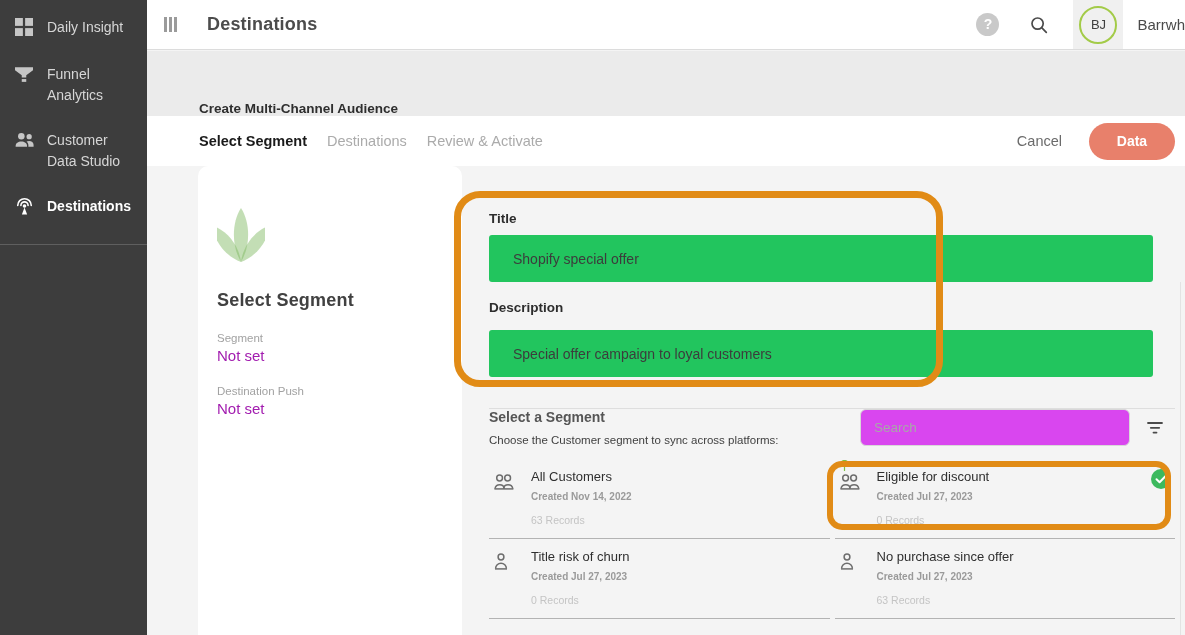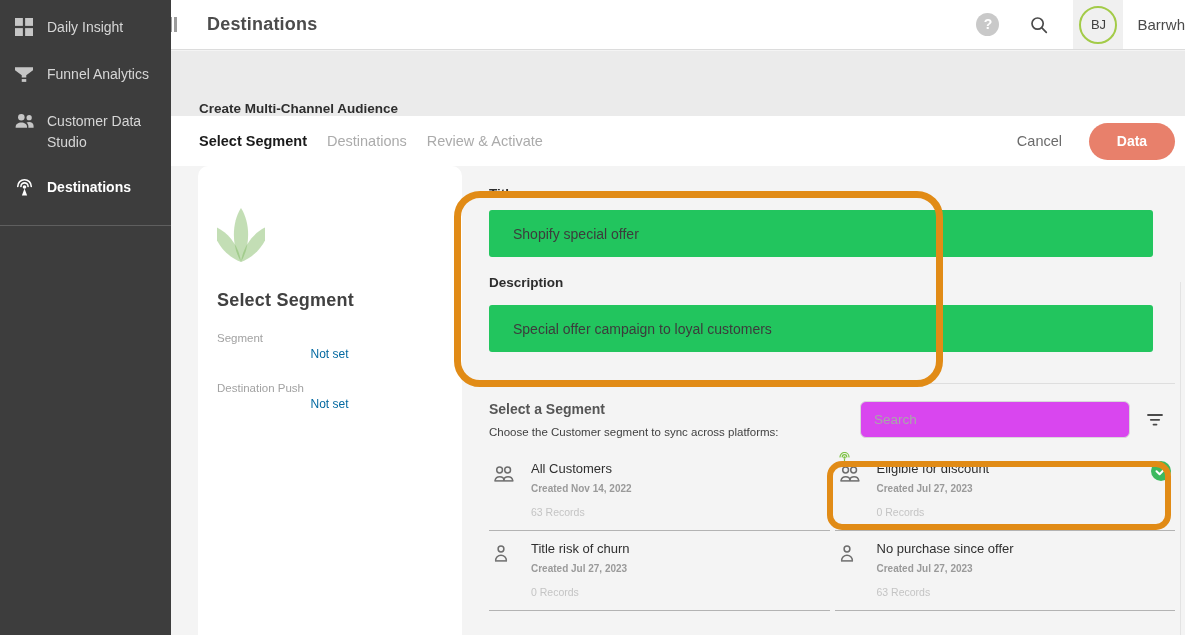--- a/index.html
+++ b/index.html
@@ -6,21 +6,21 @@
   html,body { width:1185px; height:635px; }
   body {
     font-family: "Liberation Sans", sans-serif;
     position: relative;
     overflow: hidden;
     background: #f4f4f4;
   }
 
   
   .sidebar {
-    position:absolute; left:0; top:0; width:171px; height:635px;
+    position:absolute; left:0; top:0; width:147px; height:635px;
     background:#3d3d3d; padding-top:17px; z-index:5;
   }
   .side-item {
     display:flex; align-items:flex-start; gap:12px;
     padding:0 10px 0 15px; margin-bottom:24px; cursor:pointer;
   }
   .side-item .s-icon { width:20px; flex:0 0 20px; padding-top:1px; }
   .side-item .s-label { font-size:14px; line-height:21px; color:#d6d6d6; }
   .side-item.active .s-label { color:#ffffff; font-weight:bold; }
   .side-divider { border-top:1px solid #5f5f5f; margin:24px 0 29px 0; }
@@ -80,36 +80,36 @@
   .right-track { position:absolute; right:4px; top:116px; bottom:0; width:1px; background:#e3e3e3; }
 
   
   .step-card {
     position:absolute; left:51px; top:0; width:264px; bottom:0;
     background:#ffffff; border-radius:10px 10px 0 0; padding:38px 20px 0 19px;
   }
   .step-title { font-size:18px; color:#414141; margin-top:22px; letter-spacing:.2px; }
   .step-field { margin-top:21px; }
   .step-field .f-label { font-size:11.5px; color:#a2a2a2; }
-  .step-field .f-value { font-size:12px; color:#0369a1; margin-top:3px;text-align:center; }
+  .step-field .f-value { font-size:15px; color:#a21caf; margin-top:3px; }
 
   
   .form-area { position:absolute; left:342px; top:0; right:10px; }
   .form-label { font-size:13.5px; font-weight:bold; color:#2d2d2d; }
-  .lbl-title { margin-top:20px; }
+  .lbl-title { margin-top:45px; }
   .text-input {
     display:block; width:calc(100% - 22px); height:47px; margin-top:9px;
     background:#22c55e; border:none; border-radius:3px;
     padding:0 24px; font-size:14px; color:#3c3c3c; font-family:inherit; outline:none;
   }
   .lbl-desc { margin-top:18px; }
   .input-desc { margin-top:15px; }
   .section-divider { border-top:1px solid #dedede; margin-top:31px; }
 
-  .segment-header { display:flex; align-items:flex-start; margin-top:17px; }
+  .segment-header { display:flex; align-items:flex-start; }
   .seg-head-text { flex:1; }
   .seg-heading { font-size:14px; font-weight:bold; color:#555555; }
   .seg-sub { font-size:11.5px; color:#3f3f3f; margin-top:9px; }
   .search-wrap { display:flex; align-items:center; }
   .search-input {
     width:270px; height:37px; background:#d946ef; border:1px solid #d8d8d8;
     border-radius:6px; padding:0 13px; font-size:13.5px; color:#3c3c3c;
     font-family:inherit; outline:none;
   }
   .search-input::placeholder { color:#a8a8a8; }

